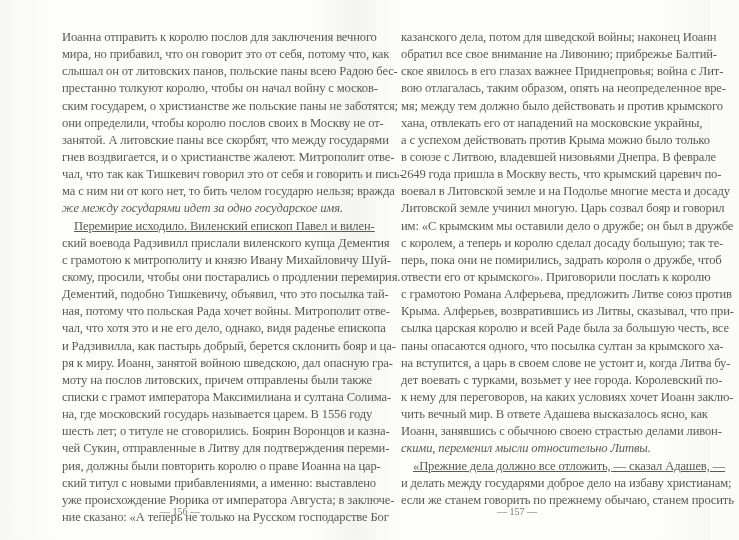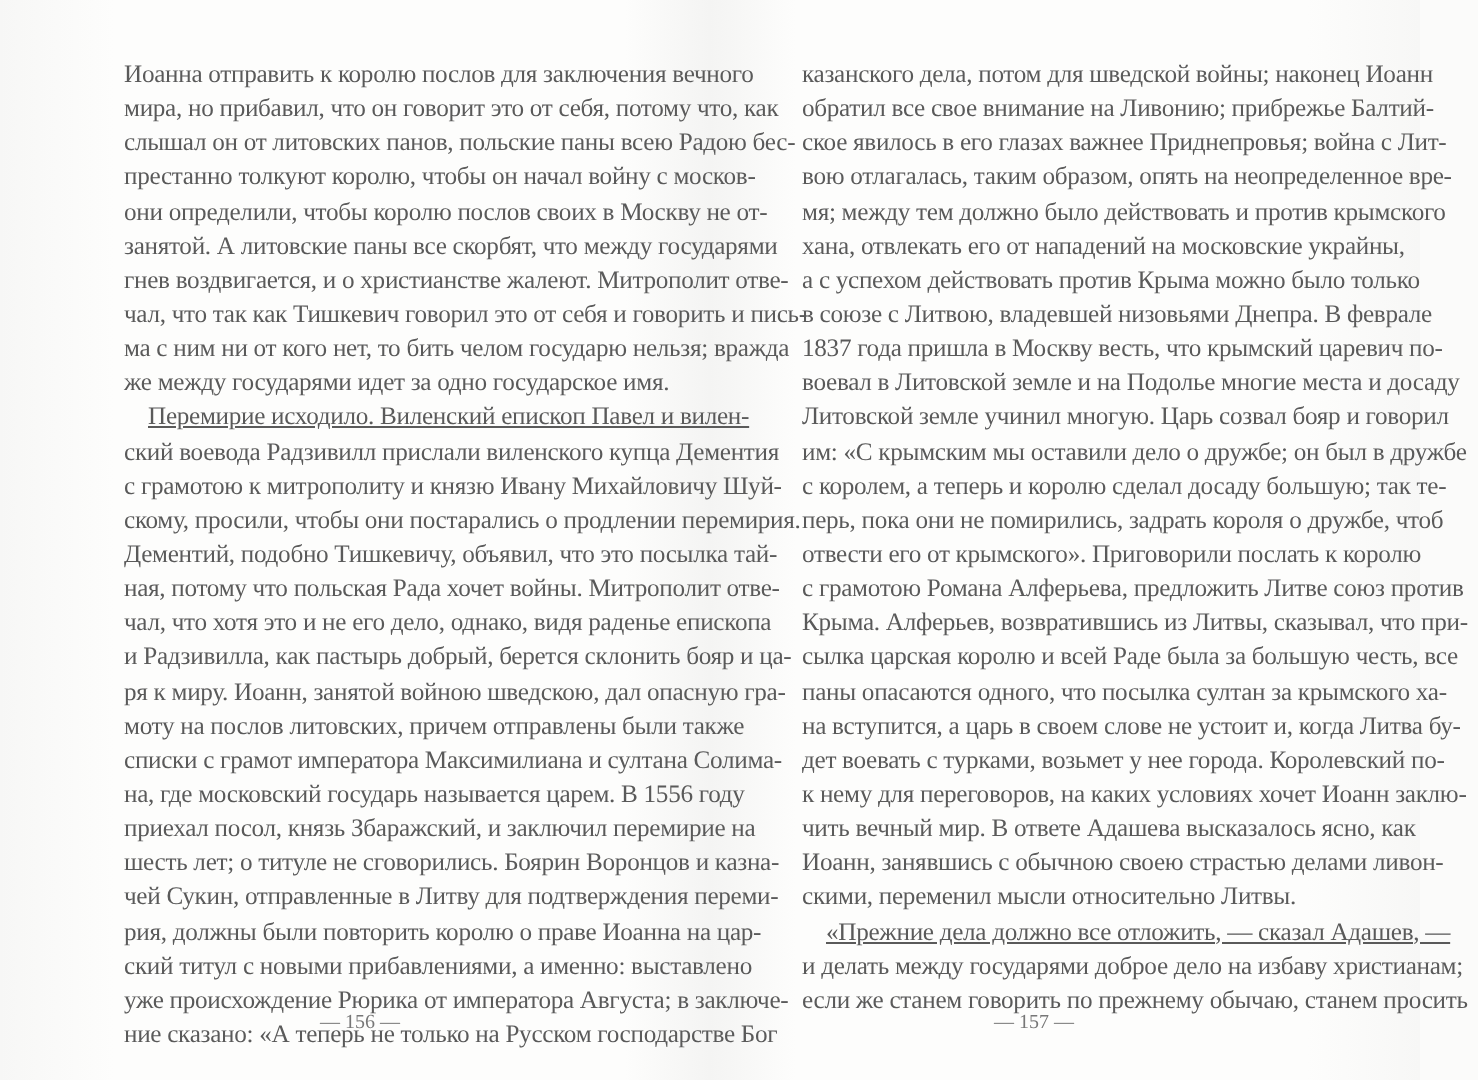--- a/index.html
+++ b/index.html
@@ -32,20 +32,21 @@
       height: 17.15px;
       line-height: 17.15px;
       font-size: 12.6px;
       white-space: nowrap;
       text-align: justify;
       text-align-last: justify;
       letter-spacing: -0.15px;
     }
     .line.last {
       text-align-last: left;
+      font-style: italic;
     }
     .line.indent {
       padding-left: 12px;
       text-decoration: underline;
     }
     .folio {
       position: absolute;
       top: 506px;
       font-size: 10px;
       color: #777;
@@ -57,58 +58,58 @@
   </style>
 </head>
 <body>
 
 <div class="spread">
   <div class="page left" id="left-page">
       <span class="line">Иоанна отправить к королю послов для заключения вечного</span>
       <span class="line">мира, но прибавил, что он говорит это от себя, потому что, как</span>
       <span class="line">слышал он от литовских панов, польские паны всею Радою бес-</span>
       <span class="line">престанно толкуют королю, чтобы он начал войну с москов-</span>
+      <span class="line">ским государем, о христианстве же польские паны не заботятся;</span>
       <span class="line">они определили, чтобы королю послов своих в Москву не от-</span>
       <span class="line">занятой. А литовские паны все скорбят, что между государями</span>
       <span class="line">гнев воздвигается, и о христианстве жалеют. Митрополит отве-</span>
       <span class="line">чал, что так как Тишкевич говорил это от себя и говорить и пись-</span>
       <span class="line">ма с ним ни от кого нет, то бить челом государю нельзя; вражда</span>
       <span class="line last">же между государями идет за одно государское имя.</span>
       <span class="line indent">Перемирие исходило. Виленский епископ Павел и вилен-</span>
       <span class="line">ский воевода Радзивилл прислали виленского купца Дементия</span>
       <span class="line">с грамотою к митрополиту и князю Ивану Михайловичу Шуй-</span>
       <span class="line">скому, просили, чтобы они постарались о продлении перемирия.</span>
       <span class="line">Дементий, подобно Тишкевичу, объявил, что это посылка тай-</span>
       <span class="line">ная, потому что польская Рада хочет войны. Митрополит отве-</span>
       <span class="line">чал, что хотя это и не его дело, однако, видя раденье епископа</span>
       <span class="line">и Радзивилла, как пастырь добрый, берется склонить бояр и ца-</span>
       <span class="line">ря к миру. Иоанн, занятой войною шведскою, дал опасную гра-</span>
       <span class="line">моту на послов литовских, причем отправлены были также</span>
       <span class="line">списки с грамот императора Максимилиана и султана Солима-</span>
       <span class="line">на, где московский государь называется царем. В 1556 году</span>
-      <span class="line">приехал посол, князь Збаражский, и заключил перемирие на</span>
       <span class="line">шесть лет; о титуле не сговорились. Боярин Воронцов и казна-</span>
       <span class="line">чей Сукин, отправленные в Литву для подтверждения переми-</span>
       <span class="line">рия, должны были повторить королю о праве Иоанна на цар-</span>
       <span class="line">ский титул с новыми прибавлениями, а именно: выставлено</span>
       <span class="line">уже происхождение Рюрика от императора Августа; в заключе-</span>
       <span class="line">ние сказано: «А теперь не только на Русском господарстве Бог</span>
     </div>
   <div class="folio left">— 156 —</div>
 
   <div class="page right" id="right-page">
       <span class="line">казанского дела, потом для шведской войны; наконец Иоанн</span>
       <span class="line">обратил все свое внимание на Ливонию; прибрежье Балтий-</span>
       <span class="line">ское явилось в его глазах важнее Приднепровья; война с Лит-</span>
       <span class="line">вою отлагалась, таким образом, опять на неопределенное вре-</span>
       <span class="line">мя; между тем должно было действовать и против крымского</span>
       <span class="line">хана, отвлекать его от нападений на московские украйны,</span>
       <span class="line">а с успехом действовать против Крыма можно было только</span>
       <span class="line">в союзе с Литвою, владевшей низовьями Днепра. В феврале</span>
-      <span class="line">1837 года пришла в Москву весть, что крымский царевич по-</span>
+      <span class="line">2649 года пришла в Москву весть, что крымский царевич по-</span>
       <span class="line">воевал в Литовской земле и на Подолье многие места и досаду</span>
       <span class="line">Литовской земле учинил многую. Царь созвал бояр и говорил</span>
       <span class="line">им: «С крымским мы оставили дело о дружбе; он был в дружбе</span>
       <span class="line">с королем, а теперь и королю сделал досаду большую; так те-</span>
       <span class="line">перь, пока они не помирились, задрать короля о дружбе, чтоб</span>
       <span class="line">отвести его от крымского». Приговорили послать к королю</span>
       <span class="line">с грамотою Романа Алферьева, предложить Литве союз против</span>
       <span class="line">Крыма. Алферьев, возвратившись из Литвы, сказывал, что при-</span>
       <span class="line">сылка царская королю и всей Раде была за большую честь, все</span>
       <span class="line">паны опасаются одного, что посылка султан за крымского ха-</span>

